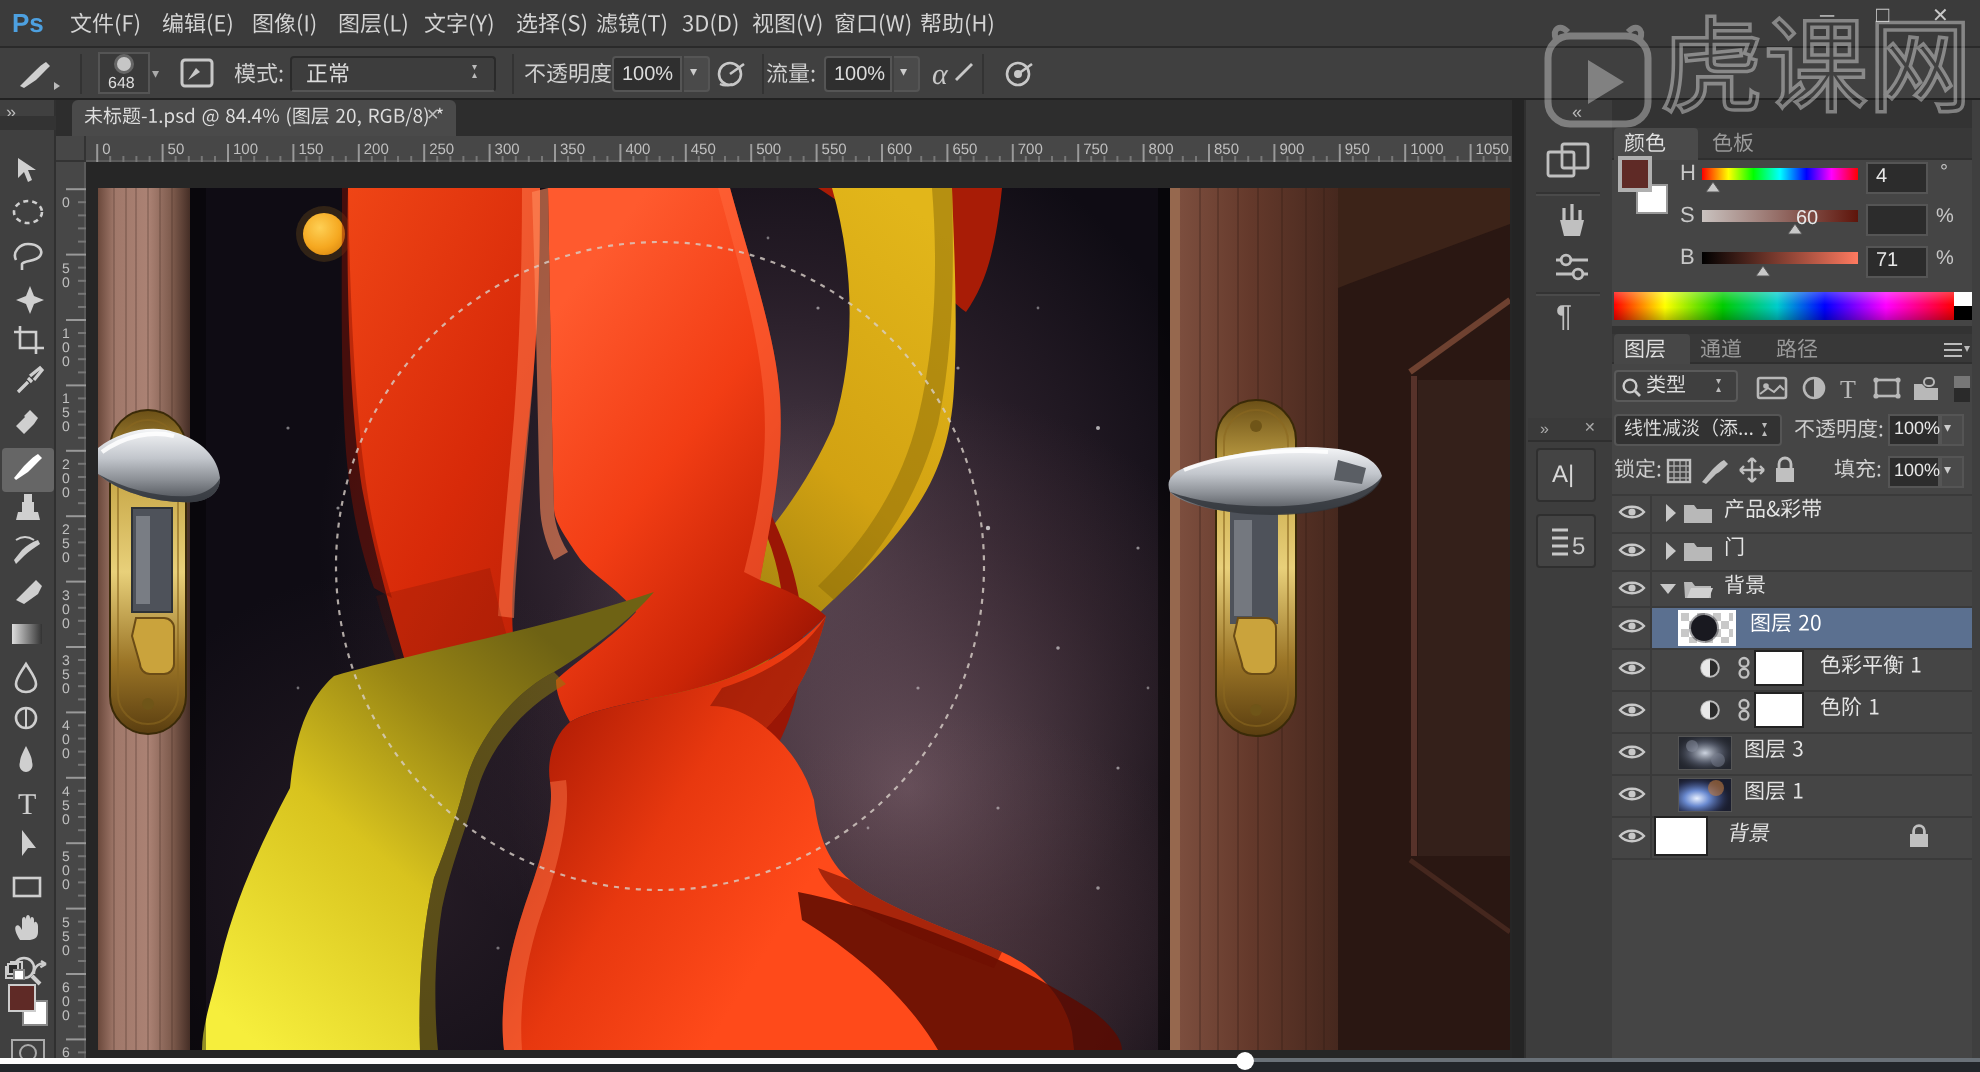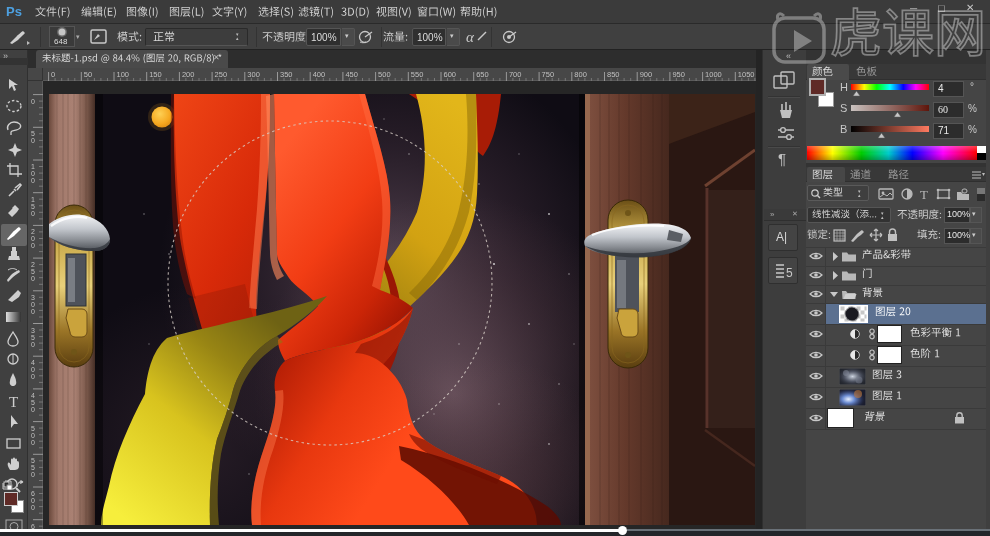--- a/index.html
+++ b/index.html
@@ -782,21 +782,21 @@
       <defs>
 <linearGradient id="sat" x1="0" y1="0" x2="1" y2="0">
           <stop offset="0" stop-color="#c9c2bf"></stop>
           <stop offset="1" stop-color="#5e150b"></stop>
         </linearGradient>
       </defs>
 <rect width="78" height="6" fill="url(#sat)"></rect>
       <path d="M43 12 l3.5-5 3.5 5 Z" fill="#c8c8c8" stroke="#555" stroke-width=".5"></path>
     </svg>
 <div class="a" style="left:933px;top:102px;width:31px;height:16px;background:#2c2c2c;border:1px solid #555"></div>
-<div class="txt" style="left:938px;top:104px;font-size:10px;color:#e8e8e8;font-family:Liberation Serif, serif;">60</div>
+<div class="txt" style="left:898px;top:104px;font-size:10px;color:#e8e8e8;">60</div>
 <div class="txt" style="left:968px;top:103px;font-size:10px;color:#c8c8c8;">%</div>
 <div class="txt" style="left:840px;top:123px;font-size:11px;color:#c8c8c8;">B</div>
 <svg class="a" style="left:851px;top:126px" width="78" height="13">
       <defs>
 <linearGradient id="bri" x1="0" y1="0" x2="1" y2="0">
           <stop offset="0" stop-color="#000"></stop>
           <stop offset="1" stop-color="#ff7a60"></stop>
         </linearGradient>
       </defs>
 <rect width="78" height="6" fill="url(#bri)"></rect>

